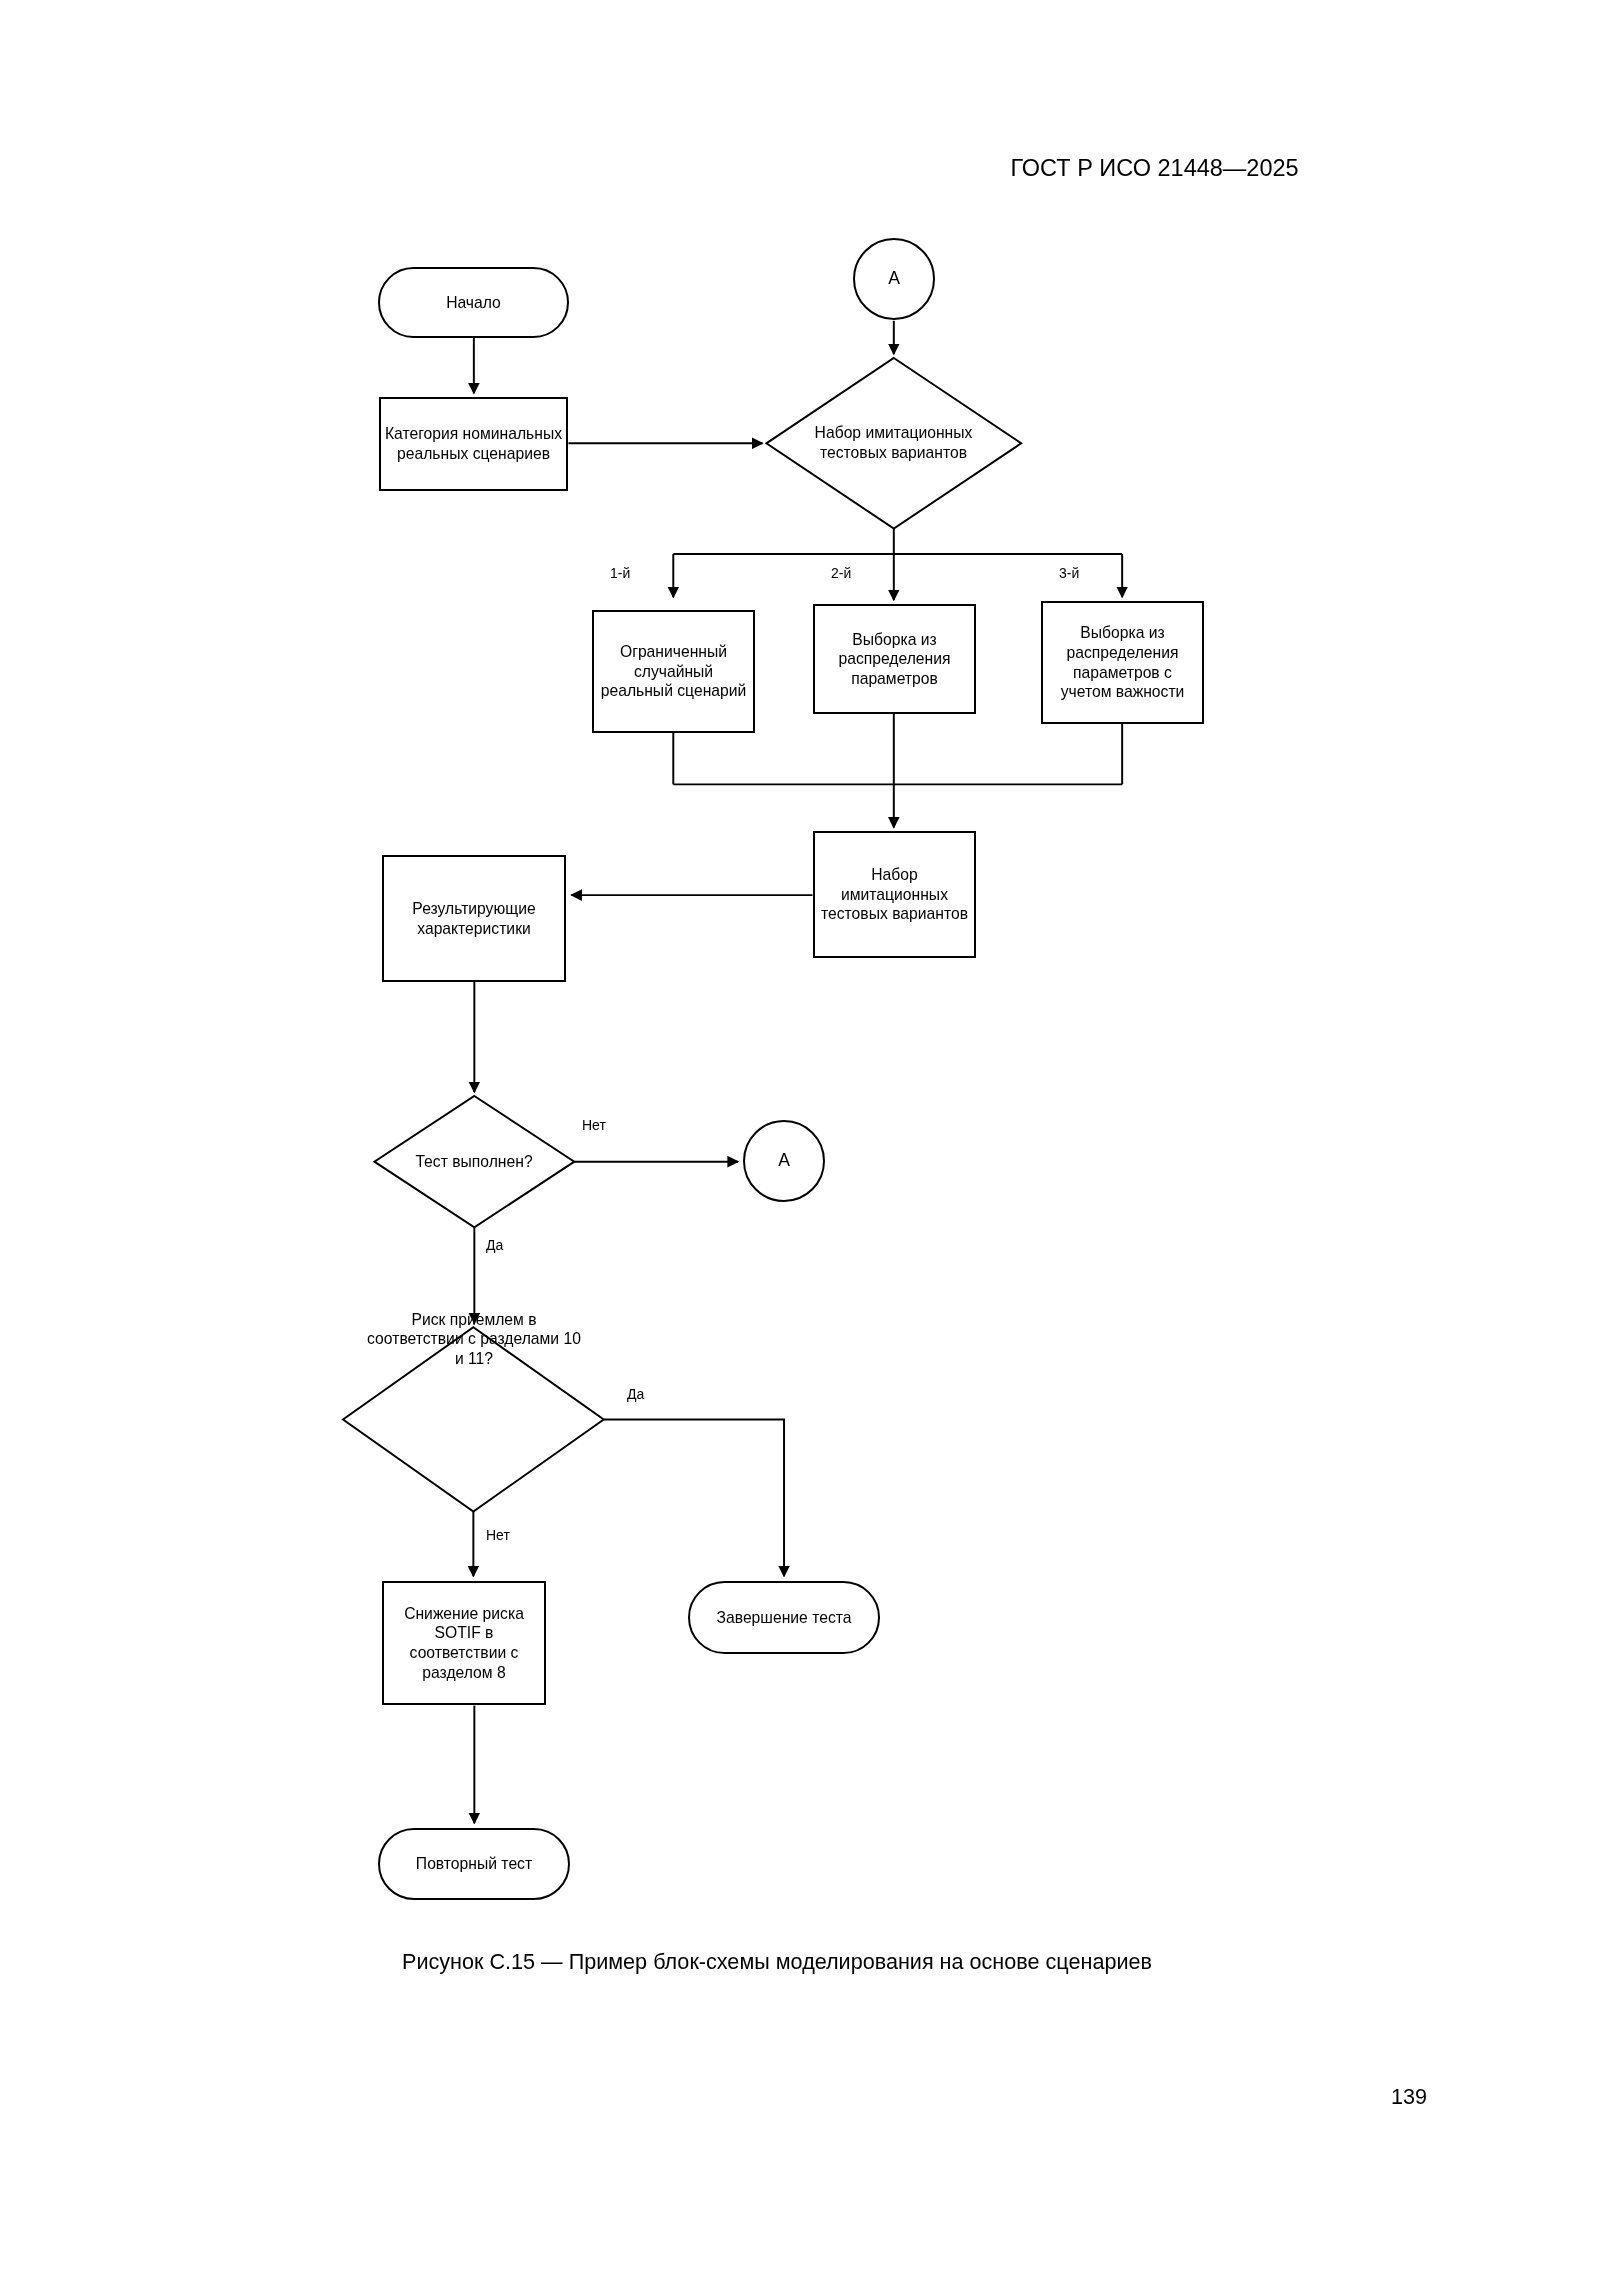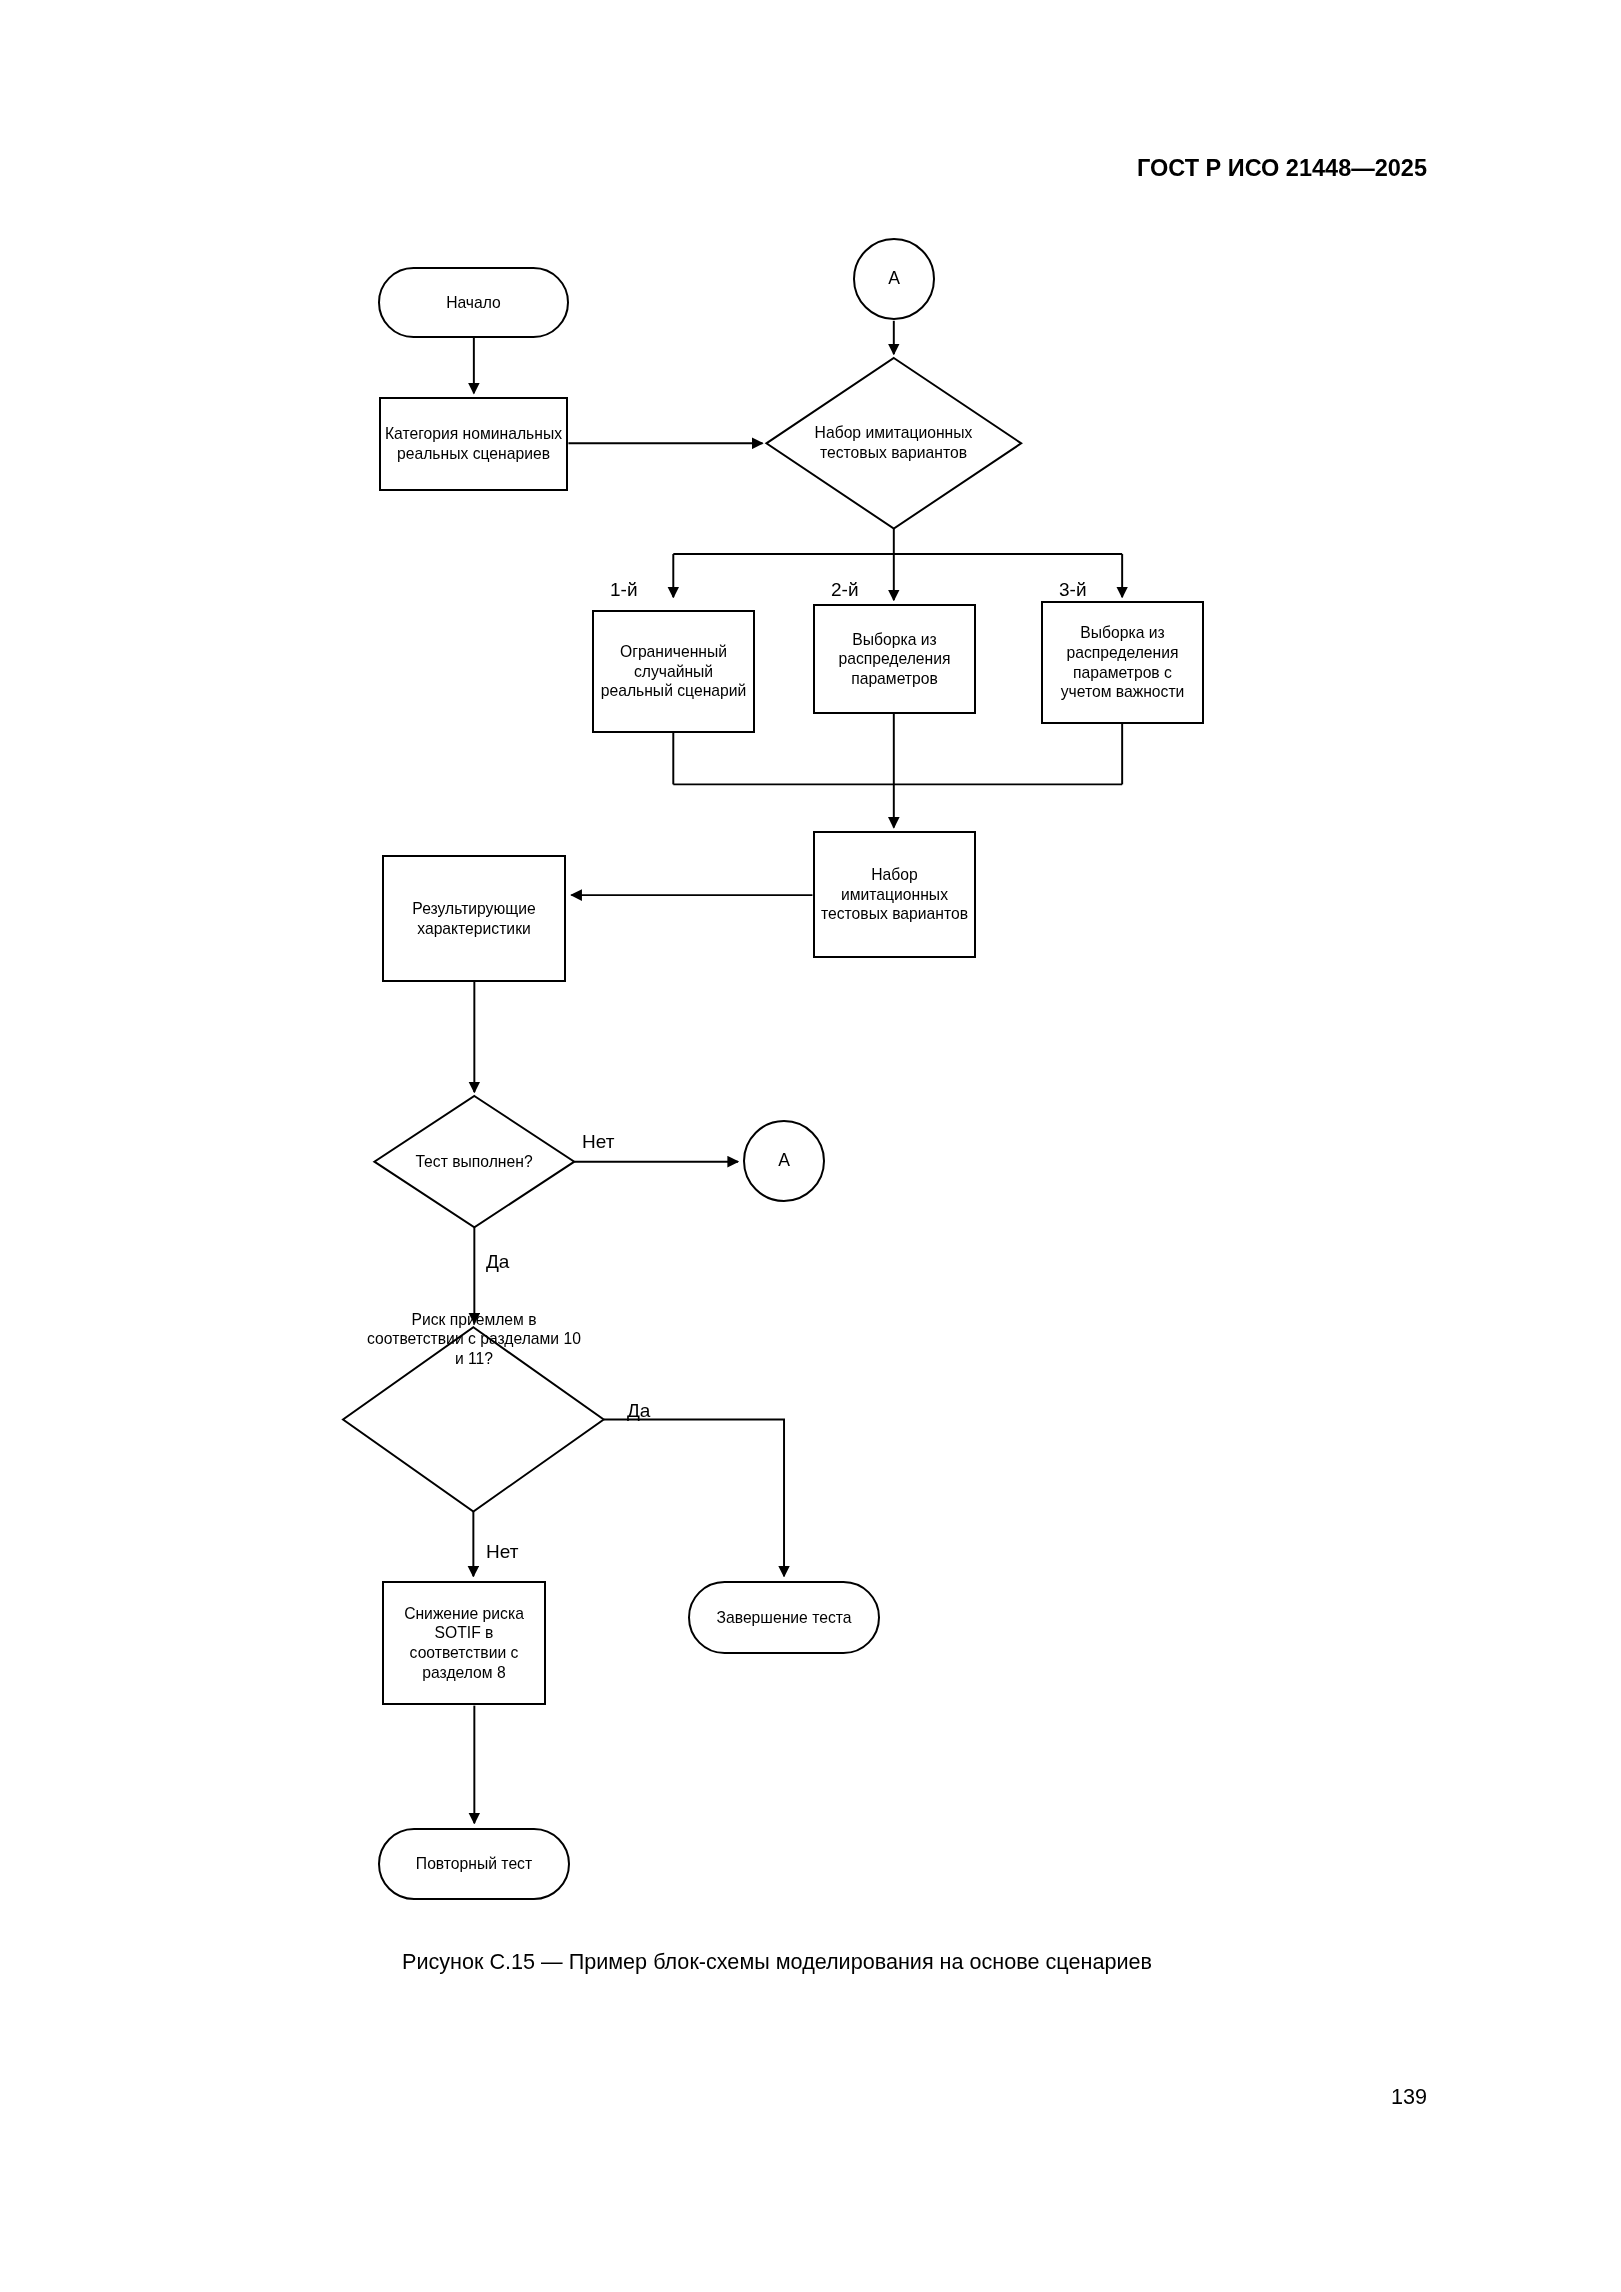--- a/index.html
+++ b/index.html
@@ -6,23 +6,23 @@
   .page{position:relative;width:1621px;height:2293px;background:#ffffff;
         font-family:"Liberation Sans",sans-serif;color:#000;overflow:hidden;}
   .edges{position:absolute;left:0;top:0;}
   .node{position:absolute;background:#fff;border:2px solid #000;
         display:flex;align-items:center;justify-content:center;text-align:center;
         font-size:15.7px;line-height:1.25;padding:3.9px;box-sizing:border-box;}
   .stadium{border-radius:39px;}
   .circle{border-radius:50%;font-size:17.6px;}
   .dlabel{position:absolute;display:flex;align-items:center;justify-content:center;
           text-align:center;font-size:15.7px;line-height:1.25;}
-  .elabel{position:absolute;font-size:19px;margin-top:14px;}
-  .header{position:absolute;left:882px;top:155px;width:545px;text-align:right;
-          font-size:23.5px;font-weight:bold;}
+  .elabel{position:absolute;font-size:14px;}
+  .header{position:absolute;left:882px;top:155px;width:545px;text-align:center;
+          font-size:23.5px;font-weight:normal;}
   .caption{position:absolute;left:287px;top:1949px;width:980px;text-align:center;font-size:21.6px;}
   .pagenum{position:absolute;left:1274px;top:2084px;width:153px;text-align:right;font-size:21.6px;}
 </style>
 </head>
 <body>
 
 <div class="page">
 
   <div class="header">ГОСТ Р ИСО 21448—2025</div>
 

